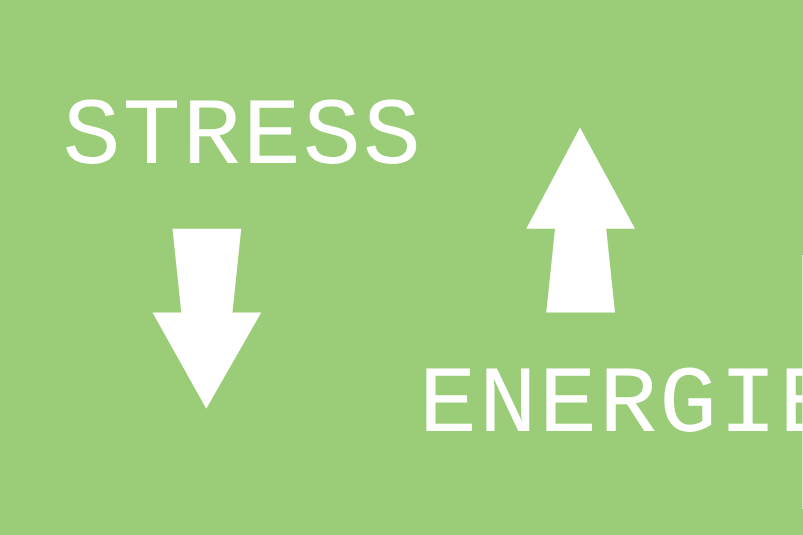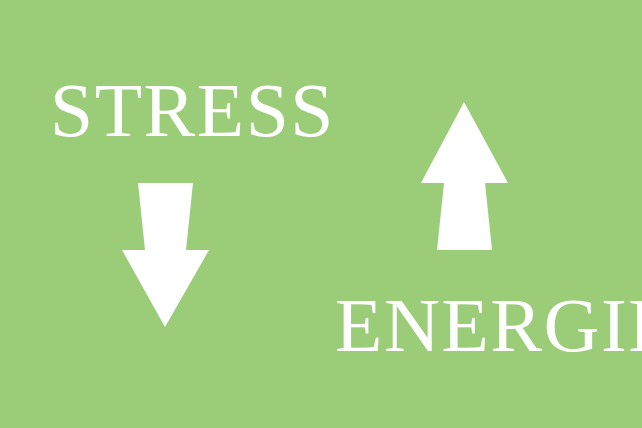--- a/index.html
+++ b/index.html
@@ -7,21 +7,21 @@
     margin: 0;
     padding: 0;
     background: #ffffff;
   }
 
   .canvas {
     position: relative;
     width: 642px;
     height: 428px;
     overflow: hidden;
-    font-family: Liberation Serif, serif;
+    font-family: Liberation Mono, monospace;
     -webkit-font-smoothing: antialiased;
   }
 
   .background-fill {
     position: absolute;
     inset: 0;
     background: #9bcc78;
   }
 
   

